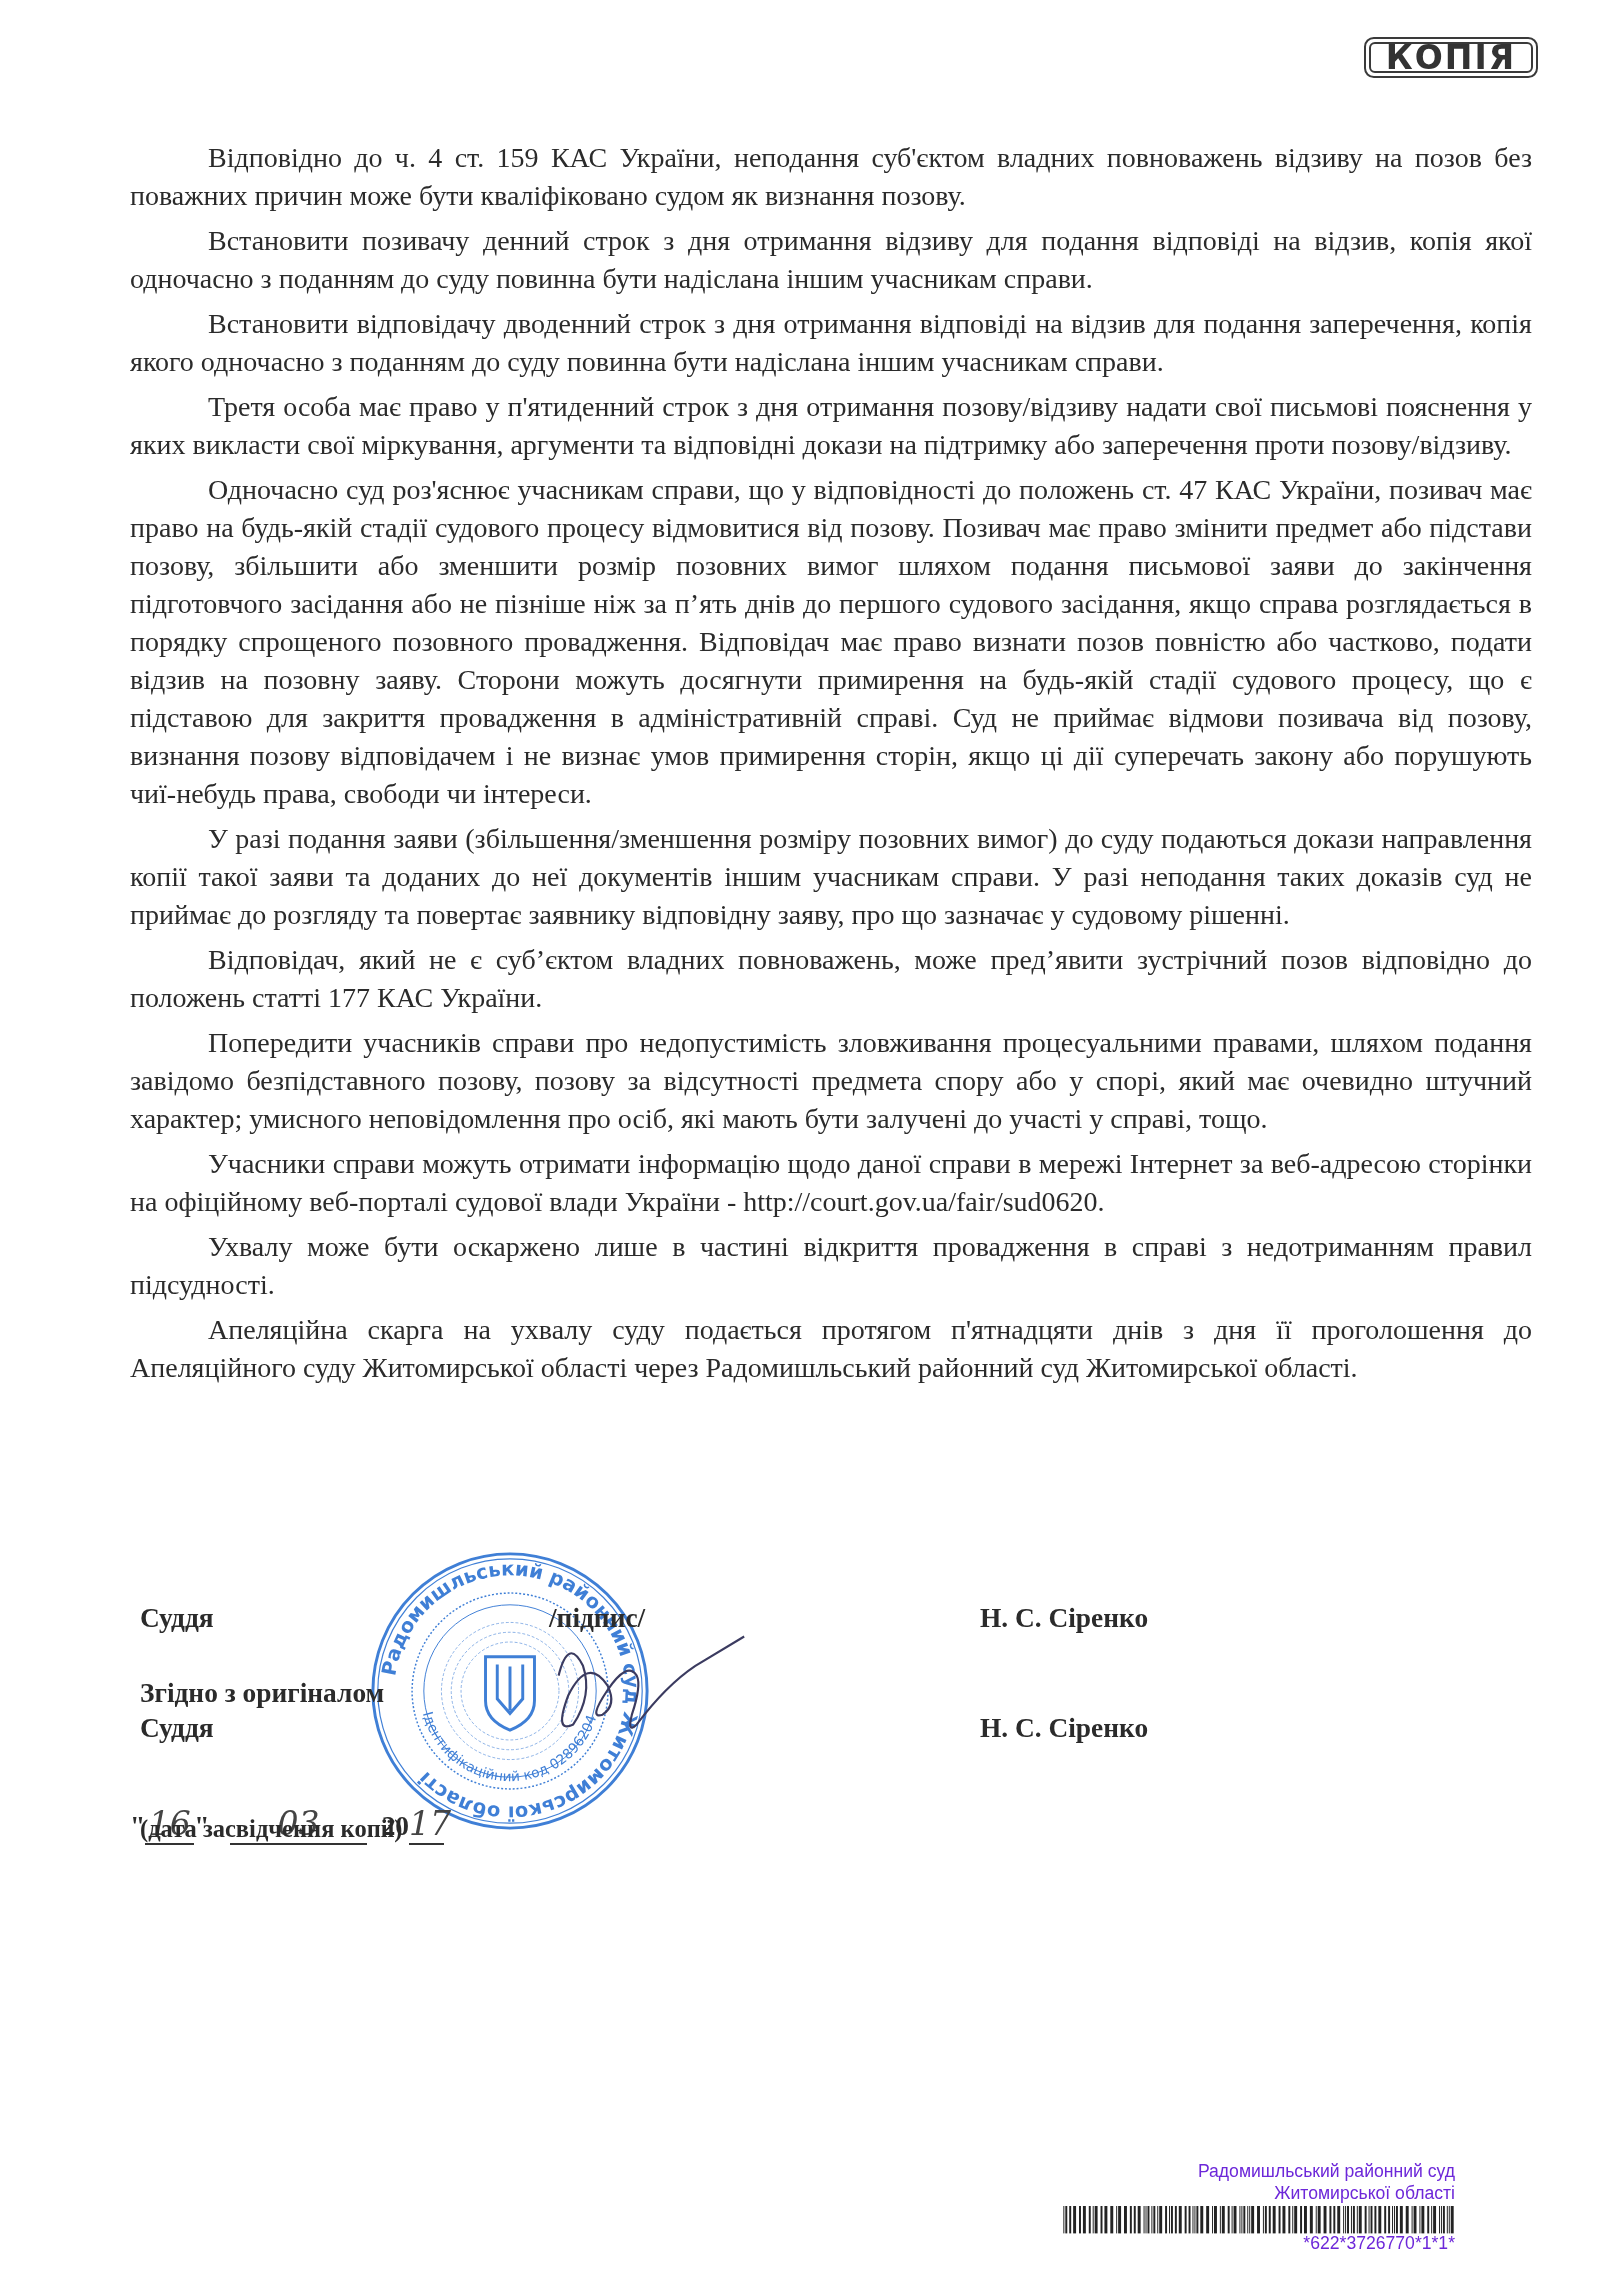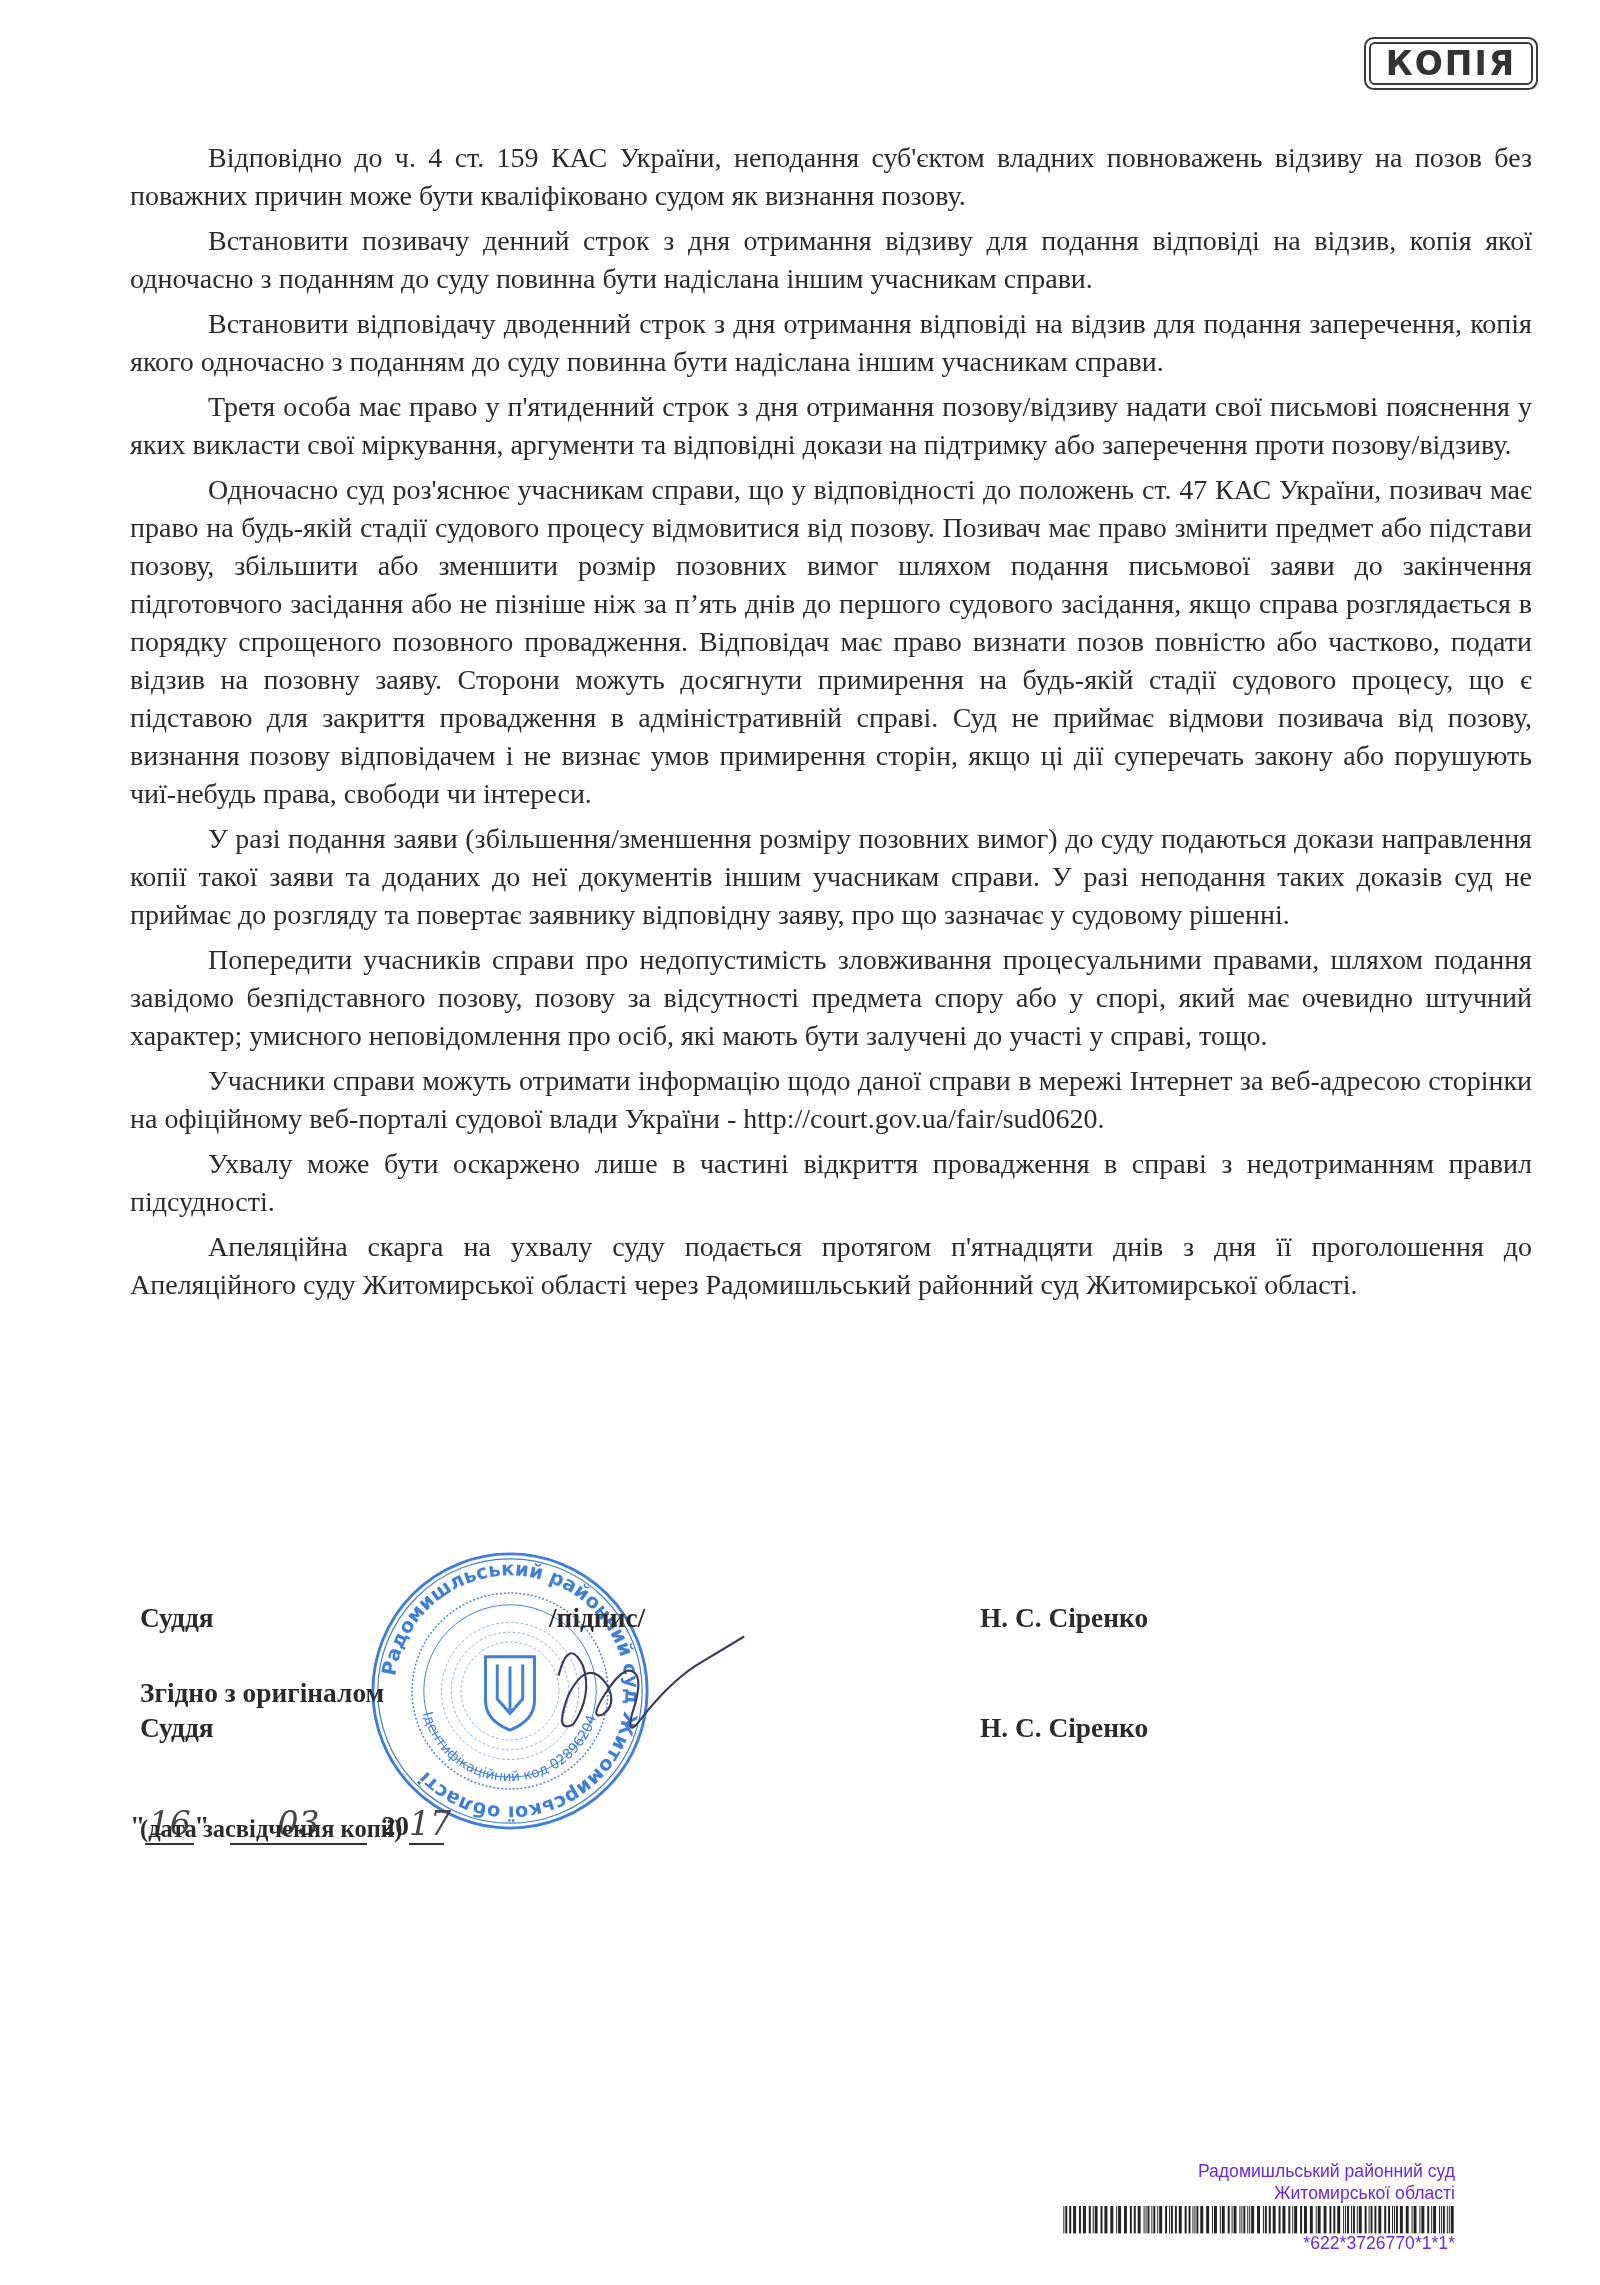--- a/index.html
+++ b/index.html
@@ -1,18 +1,18 @@
 <!DOCTYPE html>
 <html><head>
 <meta charset="utf-8">
 <style>
   html, body { margin: 0; padding: 0; background: #ffffff; }
   body { width: 1601px; height: 2286px; position: relative; overflow: hidden;
          font-family: "Liberation Serif", "DejaVu Serif", serif; color: #2b2b2b; }
-  .copy-stamp { position: absolute; left: 1364px; top: 37px; width: 174px; height: 53px;
+  .copy-stamp { position: absolute; left: 1364px; top: 37px; width: 174px; height: 41px;
     border: 2.9px solid #3a3a3a; border-radius: 9.8px; box-sizing: border-box; padding: 2.9px; }
   .copy-stamp-inner { width: 100%; height: 100%; border: 2px solid #3a3a3a; border-radius: 5.9px;
     box-sizing: border-box; display: flex; align-items: center; justify-content: center;
     font-family: "DejaVu Sans", sans-serif; font-weight: bold; font-size: 33px; letter-spacing: 2px; color: #333; }
   .body-text { position: absolute; left: 123px; top: 132px; width: 1416px;
     font-size: 28px; line-height: 38px; text-align: justify; }
   .body-text p { margin: 7px; text-indent: 78px; }
   .sig { position: absolute; font-weight: bold; font-size: 27.4px; color: #2b2b2b; }
   .sig-note { font-size: 24.5px; }
   .handwritten { font-family: "DejaVu Serif", serif; font-style: italic; font-weight: normal; color: #444; font-size: 33px; }
@@ -32,20 +32,21 @@
   <div class="copy-stamp-inner">КОПІЯ</div>
 </div>
 
 <div class="body-text">
   <p>Відповідно до ч. 4 ст. 159 КАС України, неподання суб'єктом владних повноважень відзиву на позов без поважних причин може бути кваліфіковано судом як визнання позову.</p>
   <p>Встановити позивачу денний строк з дня отримання відзиву для подання відповіді на відзив, копія якої одночасно з поданням до суду повинна бути надіслана іншим учасникам справи.</p>
   <p>Встановити відповідачу дводенний строк з дня отримання відповіді на відзив для подання заперечення, копія якого одночасно з поданням до суду повинна бути надіслана іншим учасникам справи.</p>
   <p>Третя особа має право у п'ятиденний строк з дня отримання позову/відзиву надати свої письмові пояснення у яких викласти свої міркування, аргументи та відповідні докази на підтримку або заперечення проти позову/відзиву.</p>
   <p>Одночасно суд роз'яснює учасникам справи, що у відповідності до положень ст. 47 КАС України, позивач має право на будь-якій стадії судового процесу відмовитися від позову. Позивач має право змінити предмет або підстави позову, збільшити або зменшити розмір позовних вимог шляхом подання письмової заяви до закінчення підготовчого засідання або не пізніше ніж за п’ять днів до першого судового засідання, якщо справа розглядається в порядку спрощеного позовного провадження. Відповідач має право визнати позов повністю або частково, подати відзив на позовну заяву. Сторони можуть досягнути примирення на будь-якій стадії судового процесу, що є підставою для закриття провадження в адміністративній справі. Суд не приймає відмови позивача від позову, визнання позову відповідачем і не визнає умов примирення сторін, якщо ці дії суперечать закону або порушують чиї-небудь права, свободи чи інтереси.</p>
   <p>У разі подання заяви (збільшення/зменшення розміру позовних вимог) до суду подаються докази направлення копії такої заяви та доданих до неї документів іншим учасникам справи. У разі неподання таких доказів суд не приймає до розгляду та повертає заявнику відповідну заяву, про що зазначає у судовому рішенні.</p>
+  <p>Відповідач, який не є суб’єктом владних повноважень, може пред’явити зустрічний позов відповідно до положень статті 177 КАС України.</p>
   <p>Попередити учасників справи про недопустимість зловживання процесуальними правами, шляхом подання завідомо безпідставного позову, позову за відсутності предмета спору або у спорі, який має очевидно штучний характер; умисного неповідомлення про осіб, які мають бути залучені до участі у справі, тощо.</p>
   <p>Учасники справи можуть отримати інформацію щодо даної справи в мережі Інтернет за веб-адресою сторінки на офіційному веб-порталі судової влади України - http://court.gov.ua/fair/sud0620.</p>
   <p>Ухвалу може бути оскаржено лише в частині відкриття провадження в справі з недотриманням правил підсудності.</p>
   <p>Апеляційна скарга на ухвалу суду подається протягом п'ятнадцяти днів з дня її проголошення до Апеляційного суду Житомирської області через Радомишльський районний суд Житомирської області.</p>
 </div>
 
 <svg class="seal" viewBox="0 0 290 290">
   <defs>
     <path id="sealTop" d="M 145 145 m -118 0 a 118 118 0 1 1 236 0 a 118 118 0 1 1 -236 0"></path>
     <path id="sealInner" d="M 145 145 m -92 0 a 92 92 0 1 0 184 0"></path>

